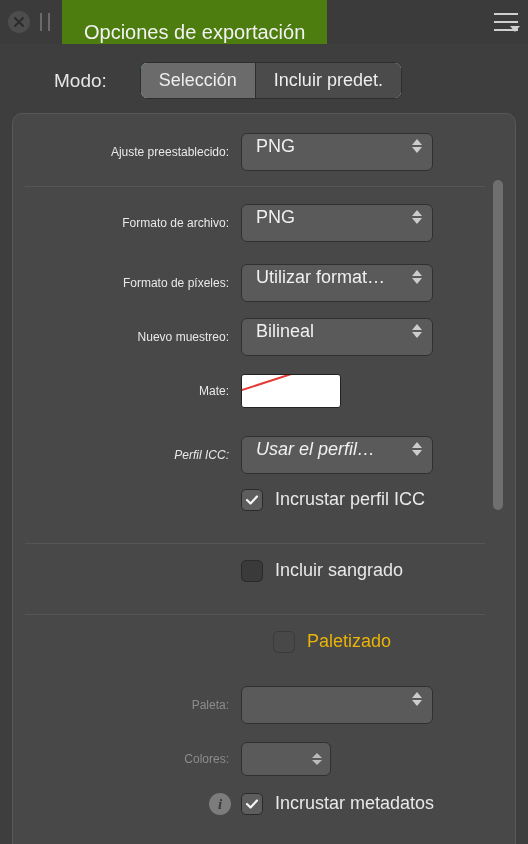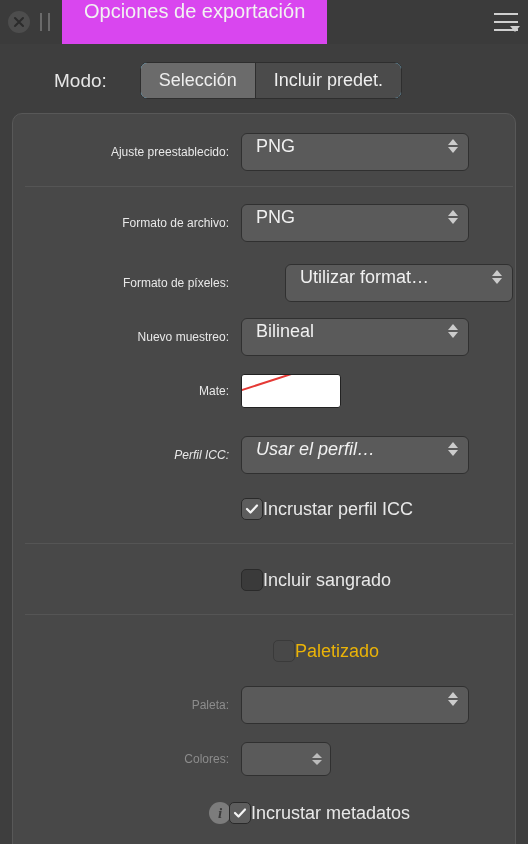--- a/index.html
+++ b/index.html
@@ -20,21 +20,21 @@
     background: #4d4d4d; display: flex; align-items: center; justify-content: center;
     color: #8a8a8a; font-size: 14px; cursor: pointer;
   }
   .close-btn svg { width: 12px; height: 12px; }
   .handle {
     width: 10px; height: 18px; display: flex; justify-content: space-between; margin-left: 2px;
   }
   .handle span { width: 2px; background: #6a6a6a; }
   .tabbar { display: flex; margin-left: 4px; flex: 1; }
   .tab {
-    background: #d946ef; height: 44px; display: flex; align-items: flex-start;
+    background: #4d7c0f; height: 44px; display: flex; align-items: flex-end;
     padding: 0 22px; color: #f2f2f2; font-size: 20px;
     border-radius: 0; position: relative; top: 0;
   }
   .menu-icon {
     width: 24px; height: 18px; display: flex; flex-direction: column; justify-content: space-between;
     cursor: pointer; margin-left: auto;
   }
   .menu-icon span { height: 2px; background: #cfcfcf; }
   .menu-icon span:last-child { position: relative; }
   .menu-icon span:last-child::after {
@@ -78,21 +78,21 @@
   .form-label {
     width: 216px; text-align: right; padding-right: 12px;
     color: #e8e8e8; font-size: 12px;
   }
   .form-label.dim { color: #8c8c8c; }
   .form-ctrl { flex: 1; display: flex; align-items: center; gap: 10px; }
 
   .select {
     display: flex; align-items: center; justify-content: space-between;
     background: #5a5a5a; border: 1px solid #303030; border-radius: 6px;
-    height: 38px; padding: 0 10px 12px 14px; width: 228px;
+    height: 38px; padding: 0 10px 12px 14px; width: 192px;
     color: #f0f0f0; font-size: 18px; cursor: pointer;
   }
   .select .stepper {
     display: flex; flex-direction: column; gap: 2px; align-items: center;
   }
   .select .stepper::before {
     content: ""; border-left: 5px solid transparent; border-right: 5px solid transparent;
     border-bottom: 6px solid #ccc;
   }
   .select .stepper::after {
@@ -141,21 +141,21 @@
   }
   .number-input .stepper::before {
     content: ""; border-left: 5px solid transparent; border-right: 5px solid transparent;
     border-bottom: 5px solid #bbb;
   }
   .number-input .stepper::after {
     content: ""; border-left: 5px solid transparent; border-right: 5px solid transparent;
     border-top: 5px solid #bbb;
   }
 
-  .indent-ctrl { margin-left: 216px; display: flex; align-items: center; min-height: 40px; margin-bottom: 14px; }
+  .indent-ctrl { margin-left: 216px; display: flex; gap: 12px; min-height: 40px; margin-bottom: 14px; }
   .indent-ctrl .preinfo { margin-left: -32px; margin-right: -2px; }
 </style>
 </head>
 <body>
 
 <div class="titlebar">
   <div class="close-btn">
     <svg viewBox="0 0 12 12">
         <path d="M2 2 L10 10 M10 2 L2 10" stroke="#2b2b2b" stroke-width="2" stroke-linecap="round"></path>
       </svg>
@@ -203,21 +203,21 @@
       <div class="form-row">
         <div class="form-label">Formato de archivo:</div>
         <div class="form-ctrl">
           <div class="select">
             <span>PNG</span>
             <span class="stepper"></span>
           </div>
         </div>
       </div>
 
-      <div class="form-row" style="margin-top:20px;gap:44px;">
+      <div class="form-row" style="margin-top:20px;">
         <div class="form-label">Formato de píxeles:</div>
         <div class="form-ctrl">
           <div class="select">
             <span>Utilizar format…</span>
             <span class="stepper"></span>
           </div>
         </div>
       </div>
 
       <div class="form-row">

